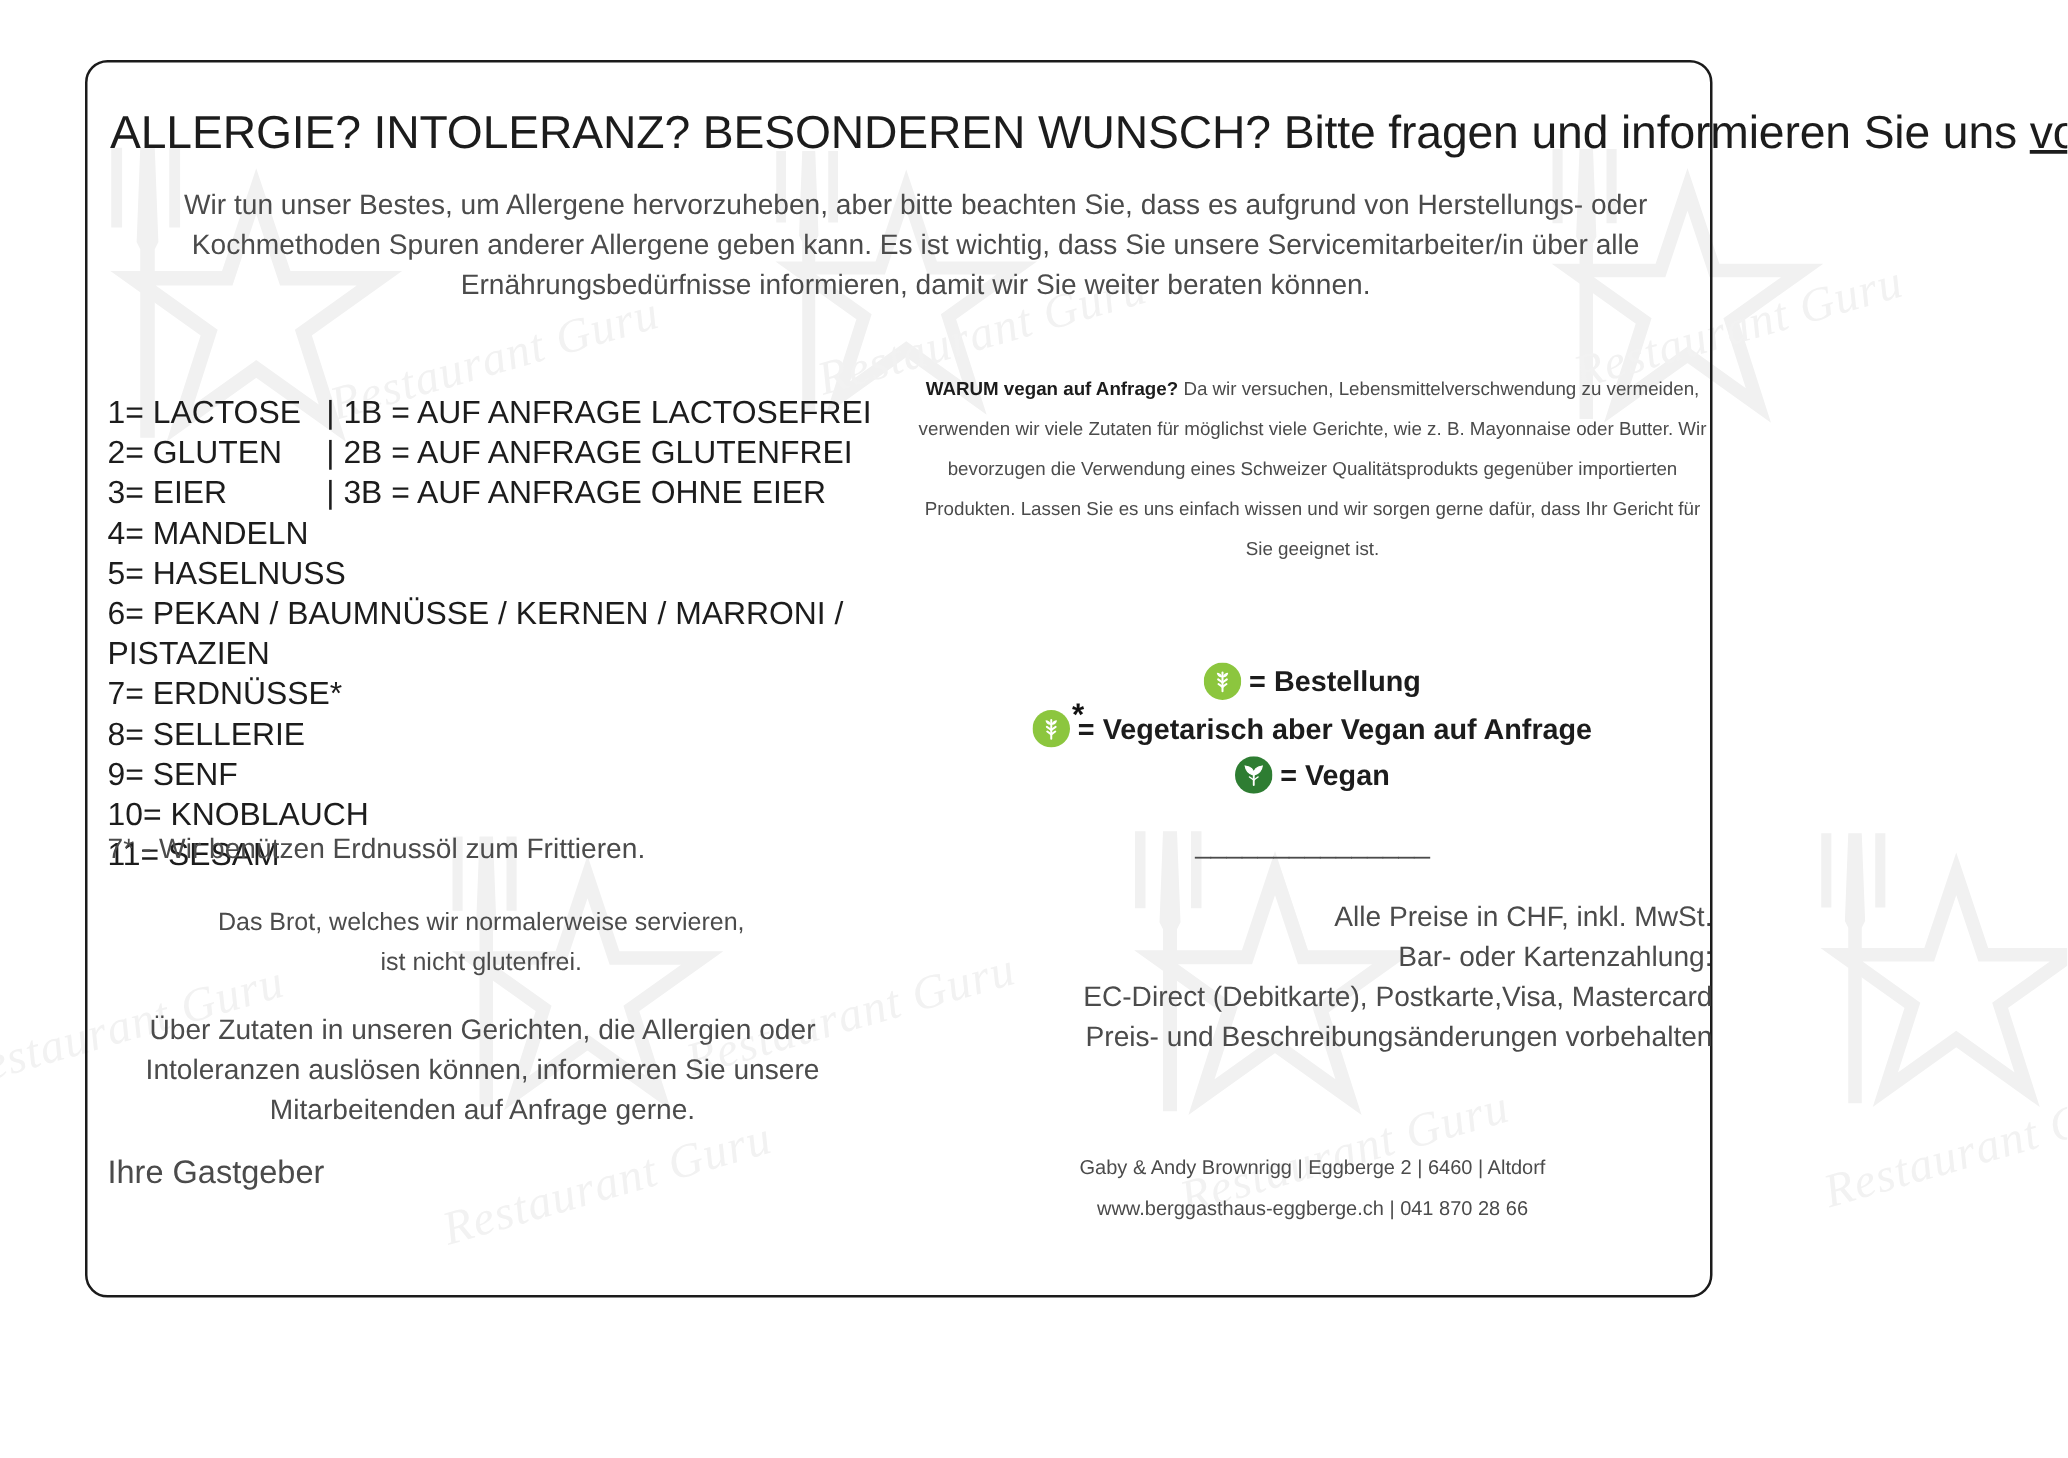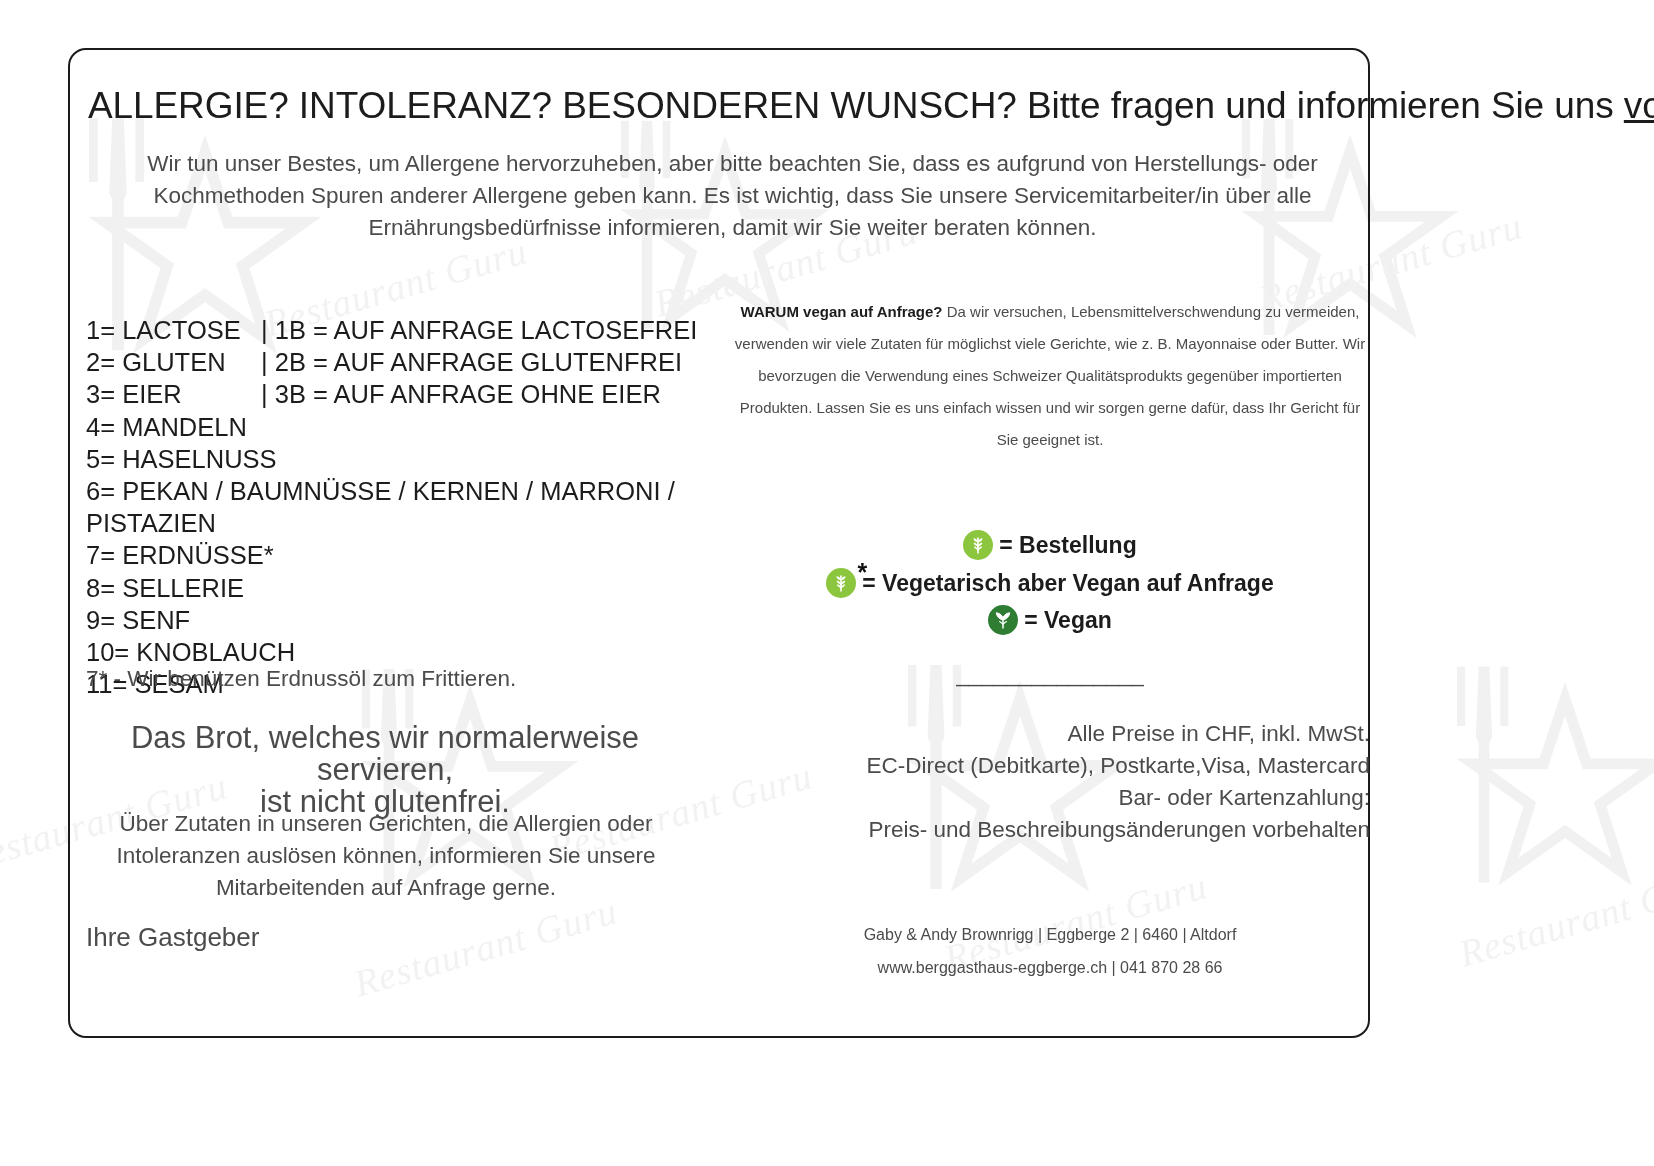--- a/index.html
+++ b/index.html
@@ -116,21 +116,21 @@
     font-size: 22.5px;
     color: #4b4b4b;
     white-space: nowrap;
   }
   #note-bread {
     position: absolute;
     left: 86px;
     top: 722px;
     width: 598px;
     text-align: center;
-    font-size: 31px;
+    font-size: 20px;
     line-height: 32px;
     color: #4b4b4b;
   }
   #note-ingredients {
     position: absolute;
     left: 80px;
     top: 808px;
     width: 612px;
     text-align: center;
     font-size: 22.5px;
@@ -385,22 +385,22 @@
           </g>
         </svg>
       </span>
       <span class="legend-label">= Vegan</span>
     </div>
 
     <div id="divider">_______________</div>
 
     <div id="payment">
       <div>Alle Preise in CHF, inkl. MwSt.</div>
+      <div>Bar- oder Kartenzahlung:</div>
       <div>EC-Direct  (Debitkarte), Postkarte,Visa, Mastercard</div>
-      <div>Bar- oder Kartenzahlung:</div>
       <div>Preis- und Beschreibungsänderungen vorbehalten</div>
     </div>
 
     <div id="contact">
       <div>Gaby &amp; Andy Brownrigg | Eggberge 2 | 6460 | Altdorf</div>
       <div>www.berggasthaus-eggberge.ch | 041 870 28 66</div>
     </div>
 
   </div>
 </div>

